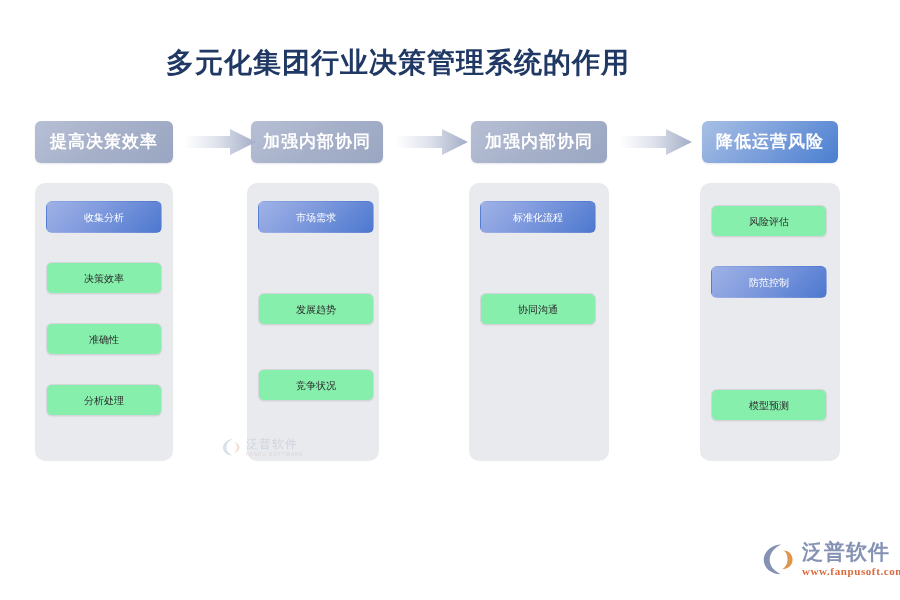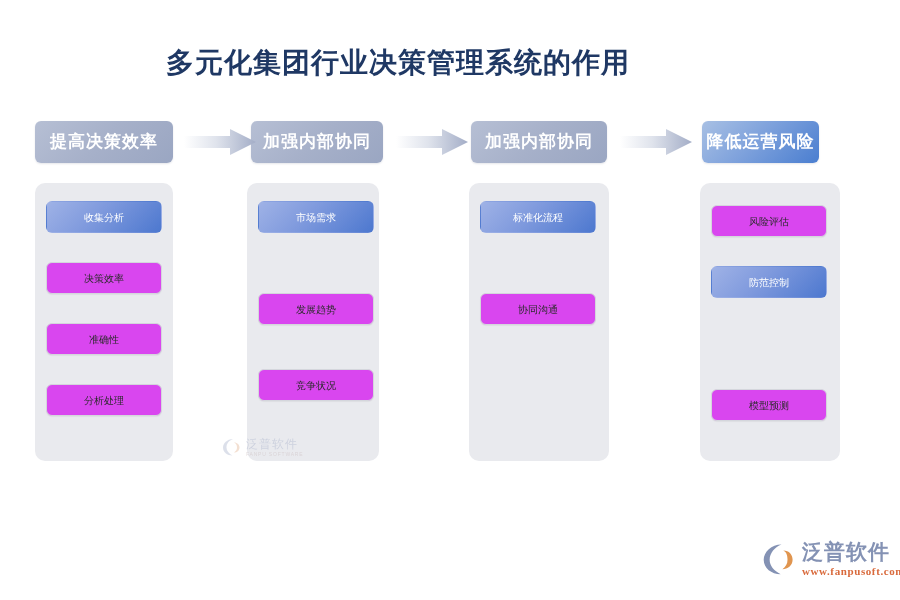--- a/index.html
+++ b/index.html
@@ -64,21 +64,21 @@
   .stage-header.muted {
     background: linear-gradient(135deg, #b6bfd4 0%, #a6b0c9 50%, #9aa6c2 100%);
   }
   .stage-header.accent {
     background: linear-gradient(135deg, #a8c0e4 0%, #7fa2dc 45%, #4a7ed0 100%);
   }
 
   .stage-header.pos0 { left: 35px;  width: 138px; }
   .stage-header.pos1 { left: 251px; width: 132px; }
   .stage-header.pos2 { left: 471px; width: 136px; }
-  .stage-header.pos3 { left: 702px; width: 117px; }
+  .stage-header.pos3 { left: 702px; width: 136px; }
 
   
   .flow-arrow {
     position: absolute;
     top: 128px;
     width: 72px;
     height: 28px;
   }
   .flow-arrow.arrow0 { left: 184px; }
   .flow-arrow.arrow1 { left: 396px; }
@@ -118,21 +118,21 @@
     width: 116px;
     height: 32px;
     line-height: 32px;
     text-align: center;
     border-radius: 6px;
     font-size: 10px;
     white-space: nowrap;
     box-sizing: border-box;
   }
   .node.plain {
-    background: #d946ef;
+    background: #86efac;
     border: 1px solid #d4d6dc;
     color: #2b2b2b;
     box-shadow: 0 1px 1px rgba(0,0,0,0.05);
   }
   .node.highlight {
     background: linear-gradient(135deg, #9fb2e6 0%, #7e99dd 45%, #4d78cf 100%);
     border: 1px solid transparent;
     color: #ffffff;
   }
 

